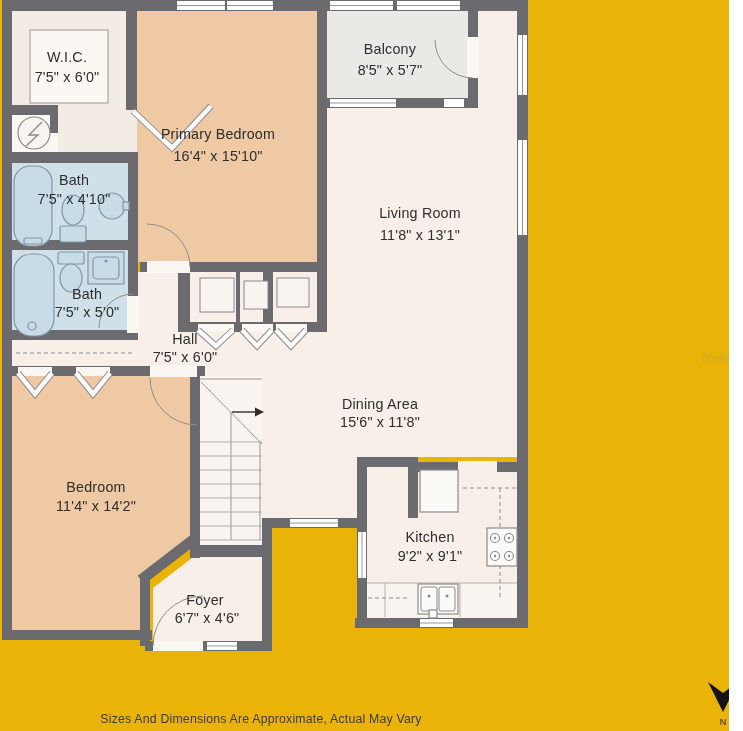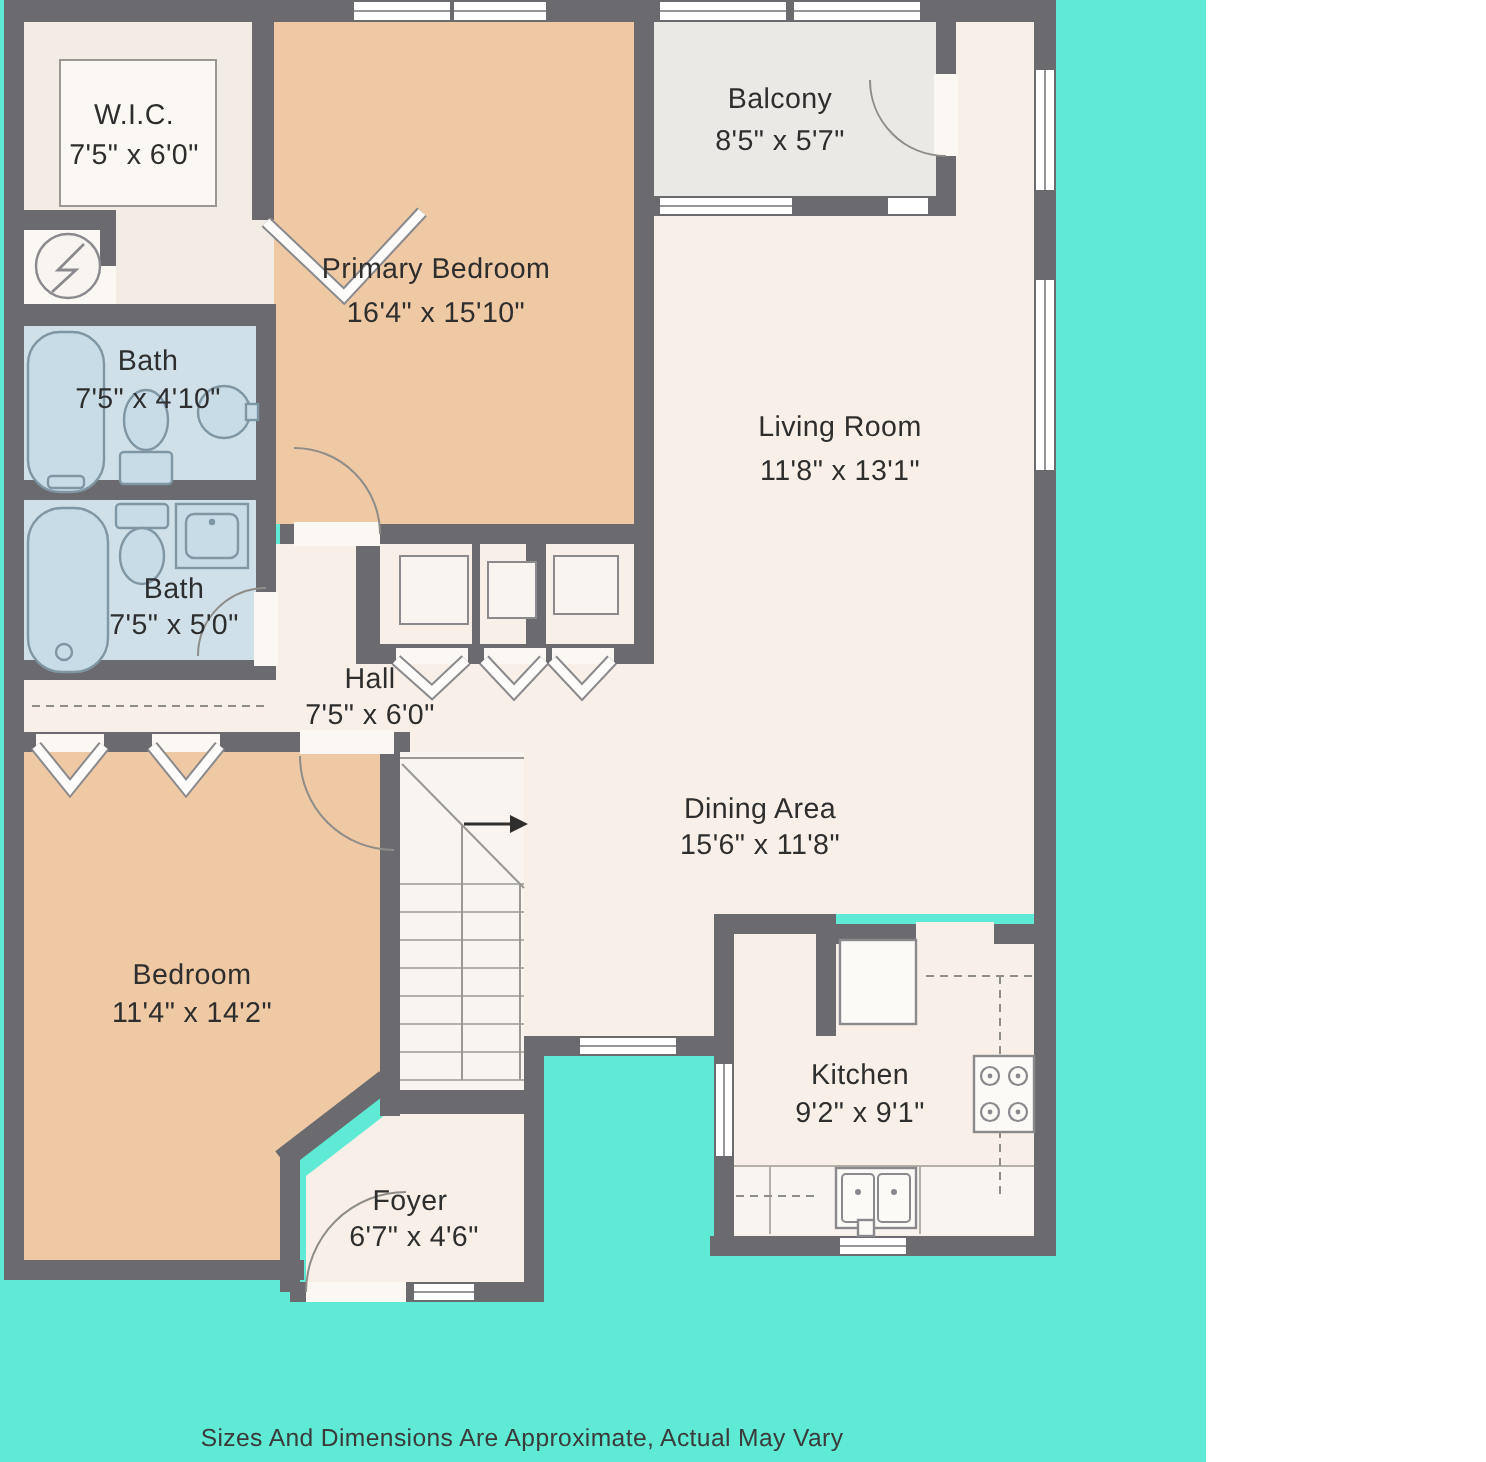--- a/index.html
+++ b/index.html
@@ -1,16 +1,16 @@
 <!DOCTYPE html>
 <html><head>
 <meta charset="utf-8">
 <style>
   html,body{margin:0;padding:0;background:#ffffff;}
-  .plan-wrap{position:relative;width:603px;height:731px;background:#5eead4;overflow:hidden;
+  .plan-wrap{position:relative;width:729px;height:731px;background:#eab308;overflow:hidden;
              font-family:"Liberation Sans","DejaVu Sans",sans-serif;}
   svg{display:block;}
   svg text{font-family:"Liberation Sans","DejaVu Sans",sans-serif;}
   .w{fill:#6b6a6e;}
   .cream{fill:#f7efe8;}
   .tan{fill:#eec9a4;}
   .bathf{fill:#cfe0e9;}
   .balc{fill:#ebe9e5;}
   .wht{fill:#fbf8f4;}
   .wicf{fill:#f3ece4;}

